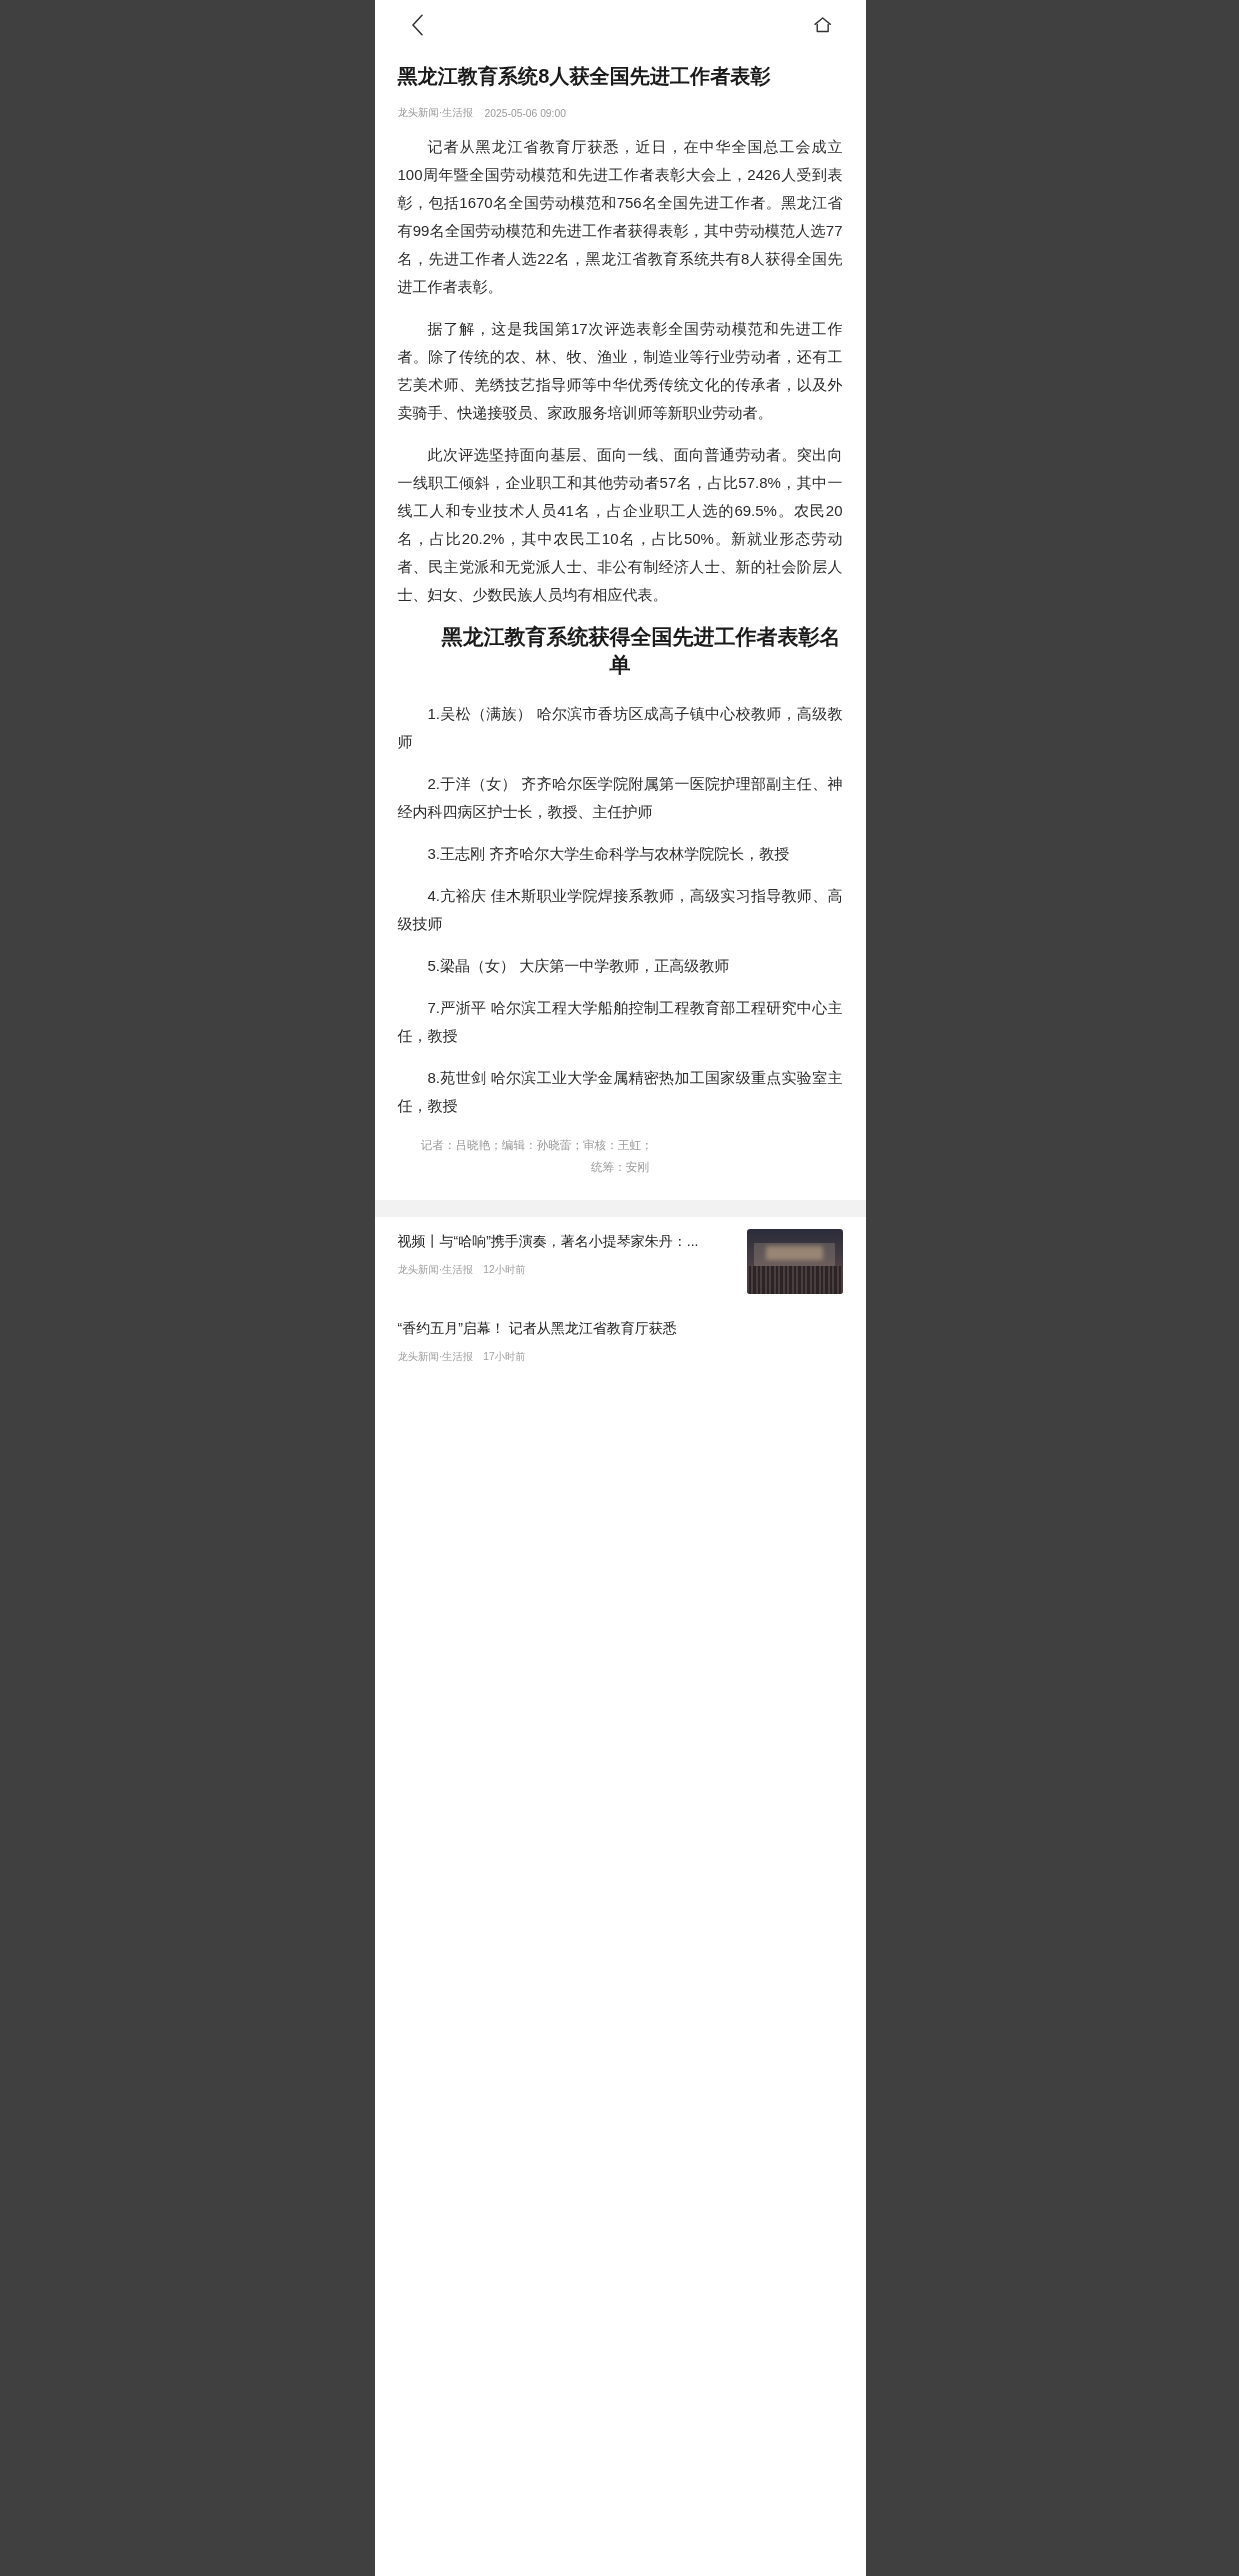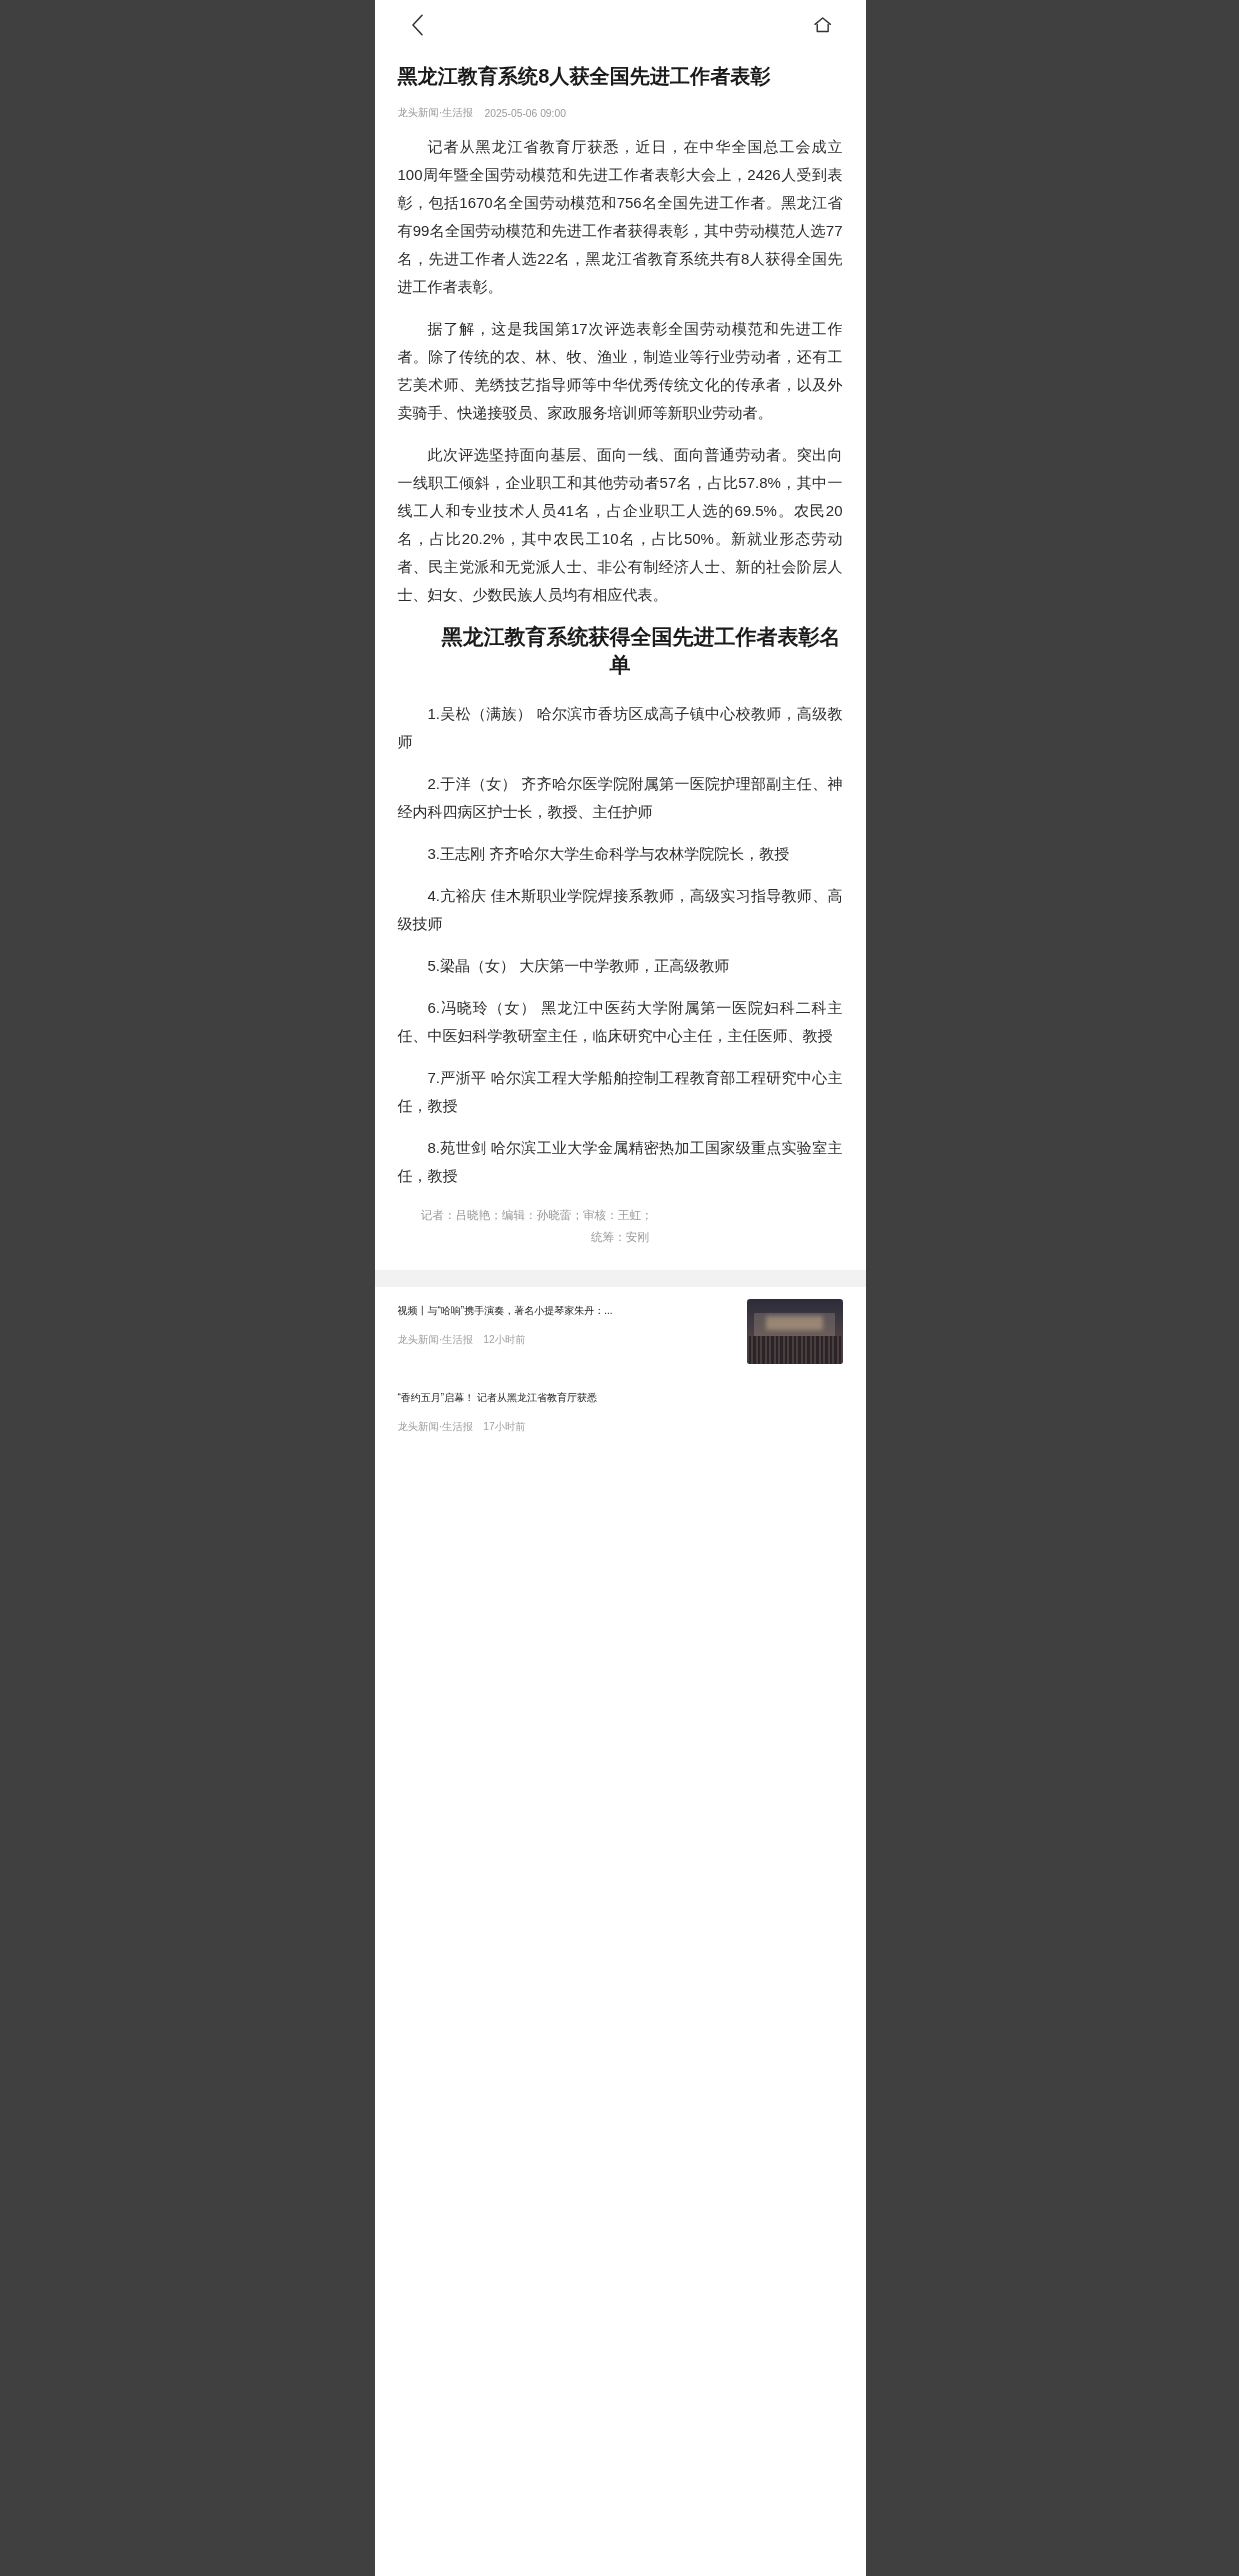--- a/index.html
+++ b/index.html
@@ -130,21 +130,21 @@
     align-items: flex-start;
     justify-content: space-between;
     padding: 11.6px 0 10.3px 0;
     gap: 11.6px;
   }
   .rec-text {
     flex: 1 1 auto;
     min-width: 0;
   }
   .rec-headline {
-    font-size: 10px;
+    font-size: 14px;
     line-height: 24.5px;
     color: #222;
   }
   .rec-sub {
     margin-top: 10.3px;
     font-size: 10.3px;
     color: #a0a0a0;
     display: flex;
     gap: 10.3px;
     align-items: center;
@@ -223,21 +223,20 @@
         <p class="para">据了解，这是我国第17次评选表彰全国劳动模范和先进工作者。除了传统的农、林、牧、渔业，制造业等行业劳动者，还有工艺美术师、羌绣技艺指导师等中华优秀传统文化的传承者，以及外卖骑手、快递接驳员、家政服务培训师等新职业劳动者。</p>
         <p class="para">此次评选坚持面向基层、面向一线、面向普通劳动者。突出向一线职工倾斜，企业职工和其他劳动者57名，占比57.8%，其中一线工人和专业技术人员41名，占企业职工人选的69.5%。农民20名，占比20.2%，其中农民工10名，占比50%。新就业形态劳动者、民主党派和无党派人士、非公有制经济人士、新的社会阶层人士、妇女、少数民族人员均有相应代表。</p>
 
         <p class="subhead">黑龙江教育系统获得全国先进工作者表彰名单</p>
 
         <p class="para">1.吴松（满族） 哈尔滨市香坊区成高子镇中心校教师，高级教师</p>
         <p class="para">2.于洋（女） 齐齐哈尔医学院附属第一医院护理部副主任、神经内科四病区护士长，教授、主任护师</p>
         <p class="para">3.王志刚 齐齐哈尔大学生命科学与农林学院院长，教授</p>
         <p class="para">4.亢裕庆 佳木斯职业学院焊接系教师，高级实习指导教师、高级技师</p>
         <p class="para">5.梁晶（女） 大庆第一中学教师，正高级教师</p>
-        <p class="para">6.冯晓玲（女） 黑龙江中医药大学附属第一医院妇科二科主任、中医妇科学教研室主任，临床研究中心主任，主任医师、教授</p>
         <p class="para">7.严浙平 哈尔滨工程大学船舶控制工程教育部工程研究中心主任，教授</p>
         <p class="para">8.苑世剑 哈尔滨工业大学金属精密热加工国家级重点实验室主任，教授</p>
 
         <div class="credits">
           <span>记者：吕晓艳；编辑：孙晓蕾；审核：王虹；</span>
           <span class="line2">统筹：安刚</span>
         </div>
       </div>
     </div>
 

